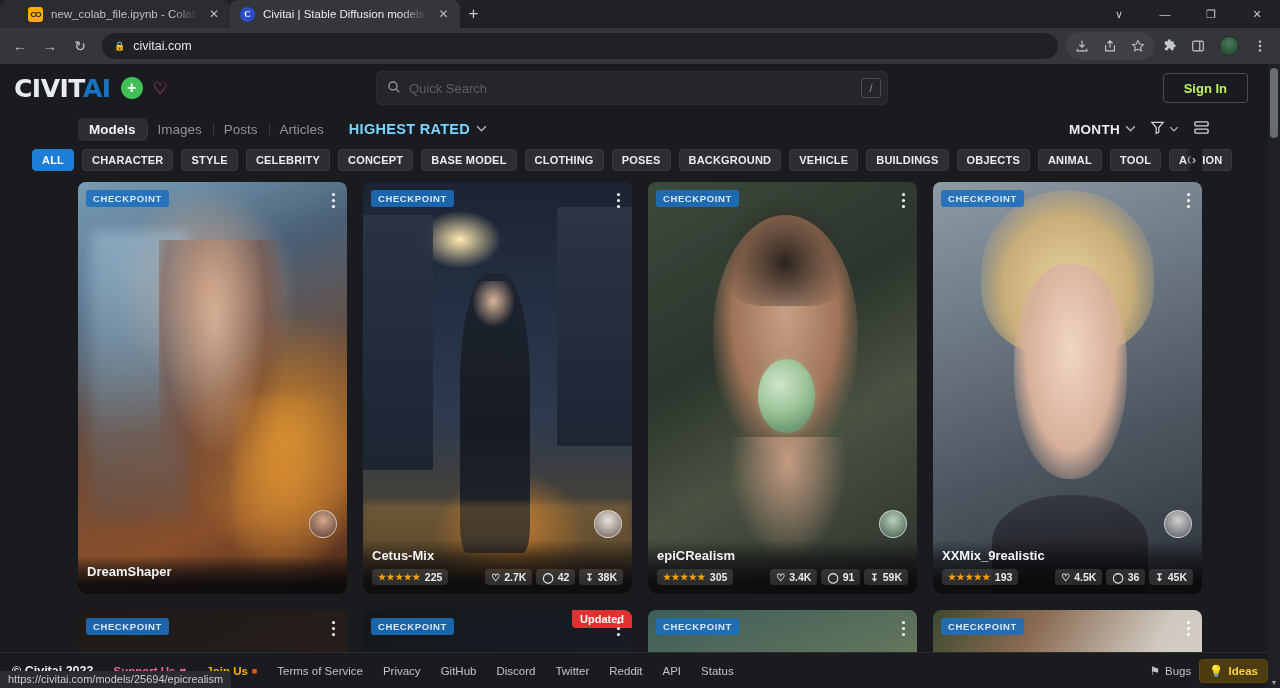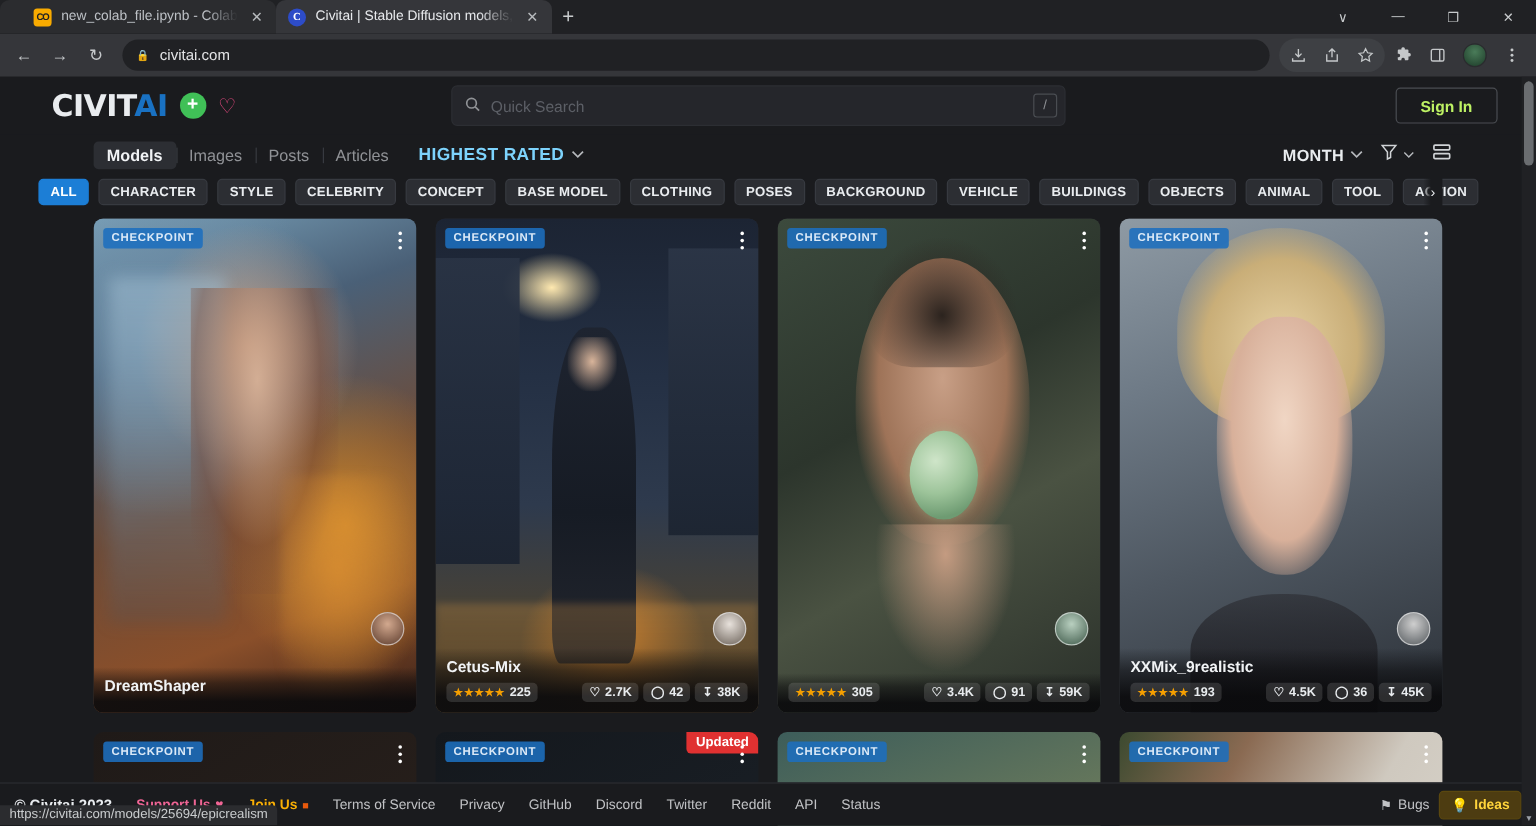--- a/index.html
+++ b/index.html
@@ -89,21 +89,21 @@
   
   .site-header {
     height: 48px; display: flex; align-items: center; padding: 0 14px;
     background: #1a1b1e; position: relative;
   }
   .logo { display: flex; align-items: center; gap: 10px; }
   .logo-text {
     font-size: 25px; font-weight: 800; letter-spacing: -0.5px;
     font-family: "DejaVu Sans", sans-serif;
   }
-  .logo-text .c1 { color: #e9ecef; margin-left: 29px; }
+  .logo-text .c1 { color: #e9ecef; }
   .logo-text .c2 { color: #1971c2; }
   .plus-btn {
     width: 22px; height: 22px; border-radius: 50%; background: #40c057;
     color: #fff; display: flex; align-items: center; justify-content: center;
     font-size: 16px; font-weight: 600; line-height: 1;
   }
   .heart-btn { color: #e64980; font-size: 17px; line-height: 1; }
 
   .search-wrap {
     position: absolute; left: 376px; width: 512px; height: 34px;
@@ -525,20 +525,21 @@
                       border-radius:50%;box-shadow:0 0 10px rgba(160,210,160,.35);"></div>
         </div>
         <div class="badge-cp">CHECKPOINT</div>
         <div class="dots">
             <span></span>
             <span></span>
             <span></span>
           </div>
         <div class="card-avatar" style="background:radial-gradient(circle at 50% 35%, #b9d0c0, #3f5a4a);"></div>
         <div class="card-foot">
+          <div class="card-title">epiCRealism</div>
           <div class="card-stats">
             <div class="pill">
               <span class="stars">★★★★★</span>
               <span>305</span>
             </div>
             <div class="pill-group">
               <div class="pill">
                 <span class="ico">♡</span>
                 <span>3.4K</span>
               </div>

